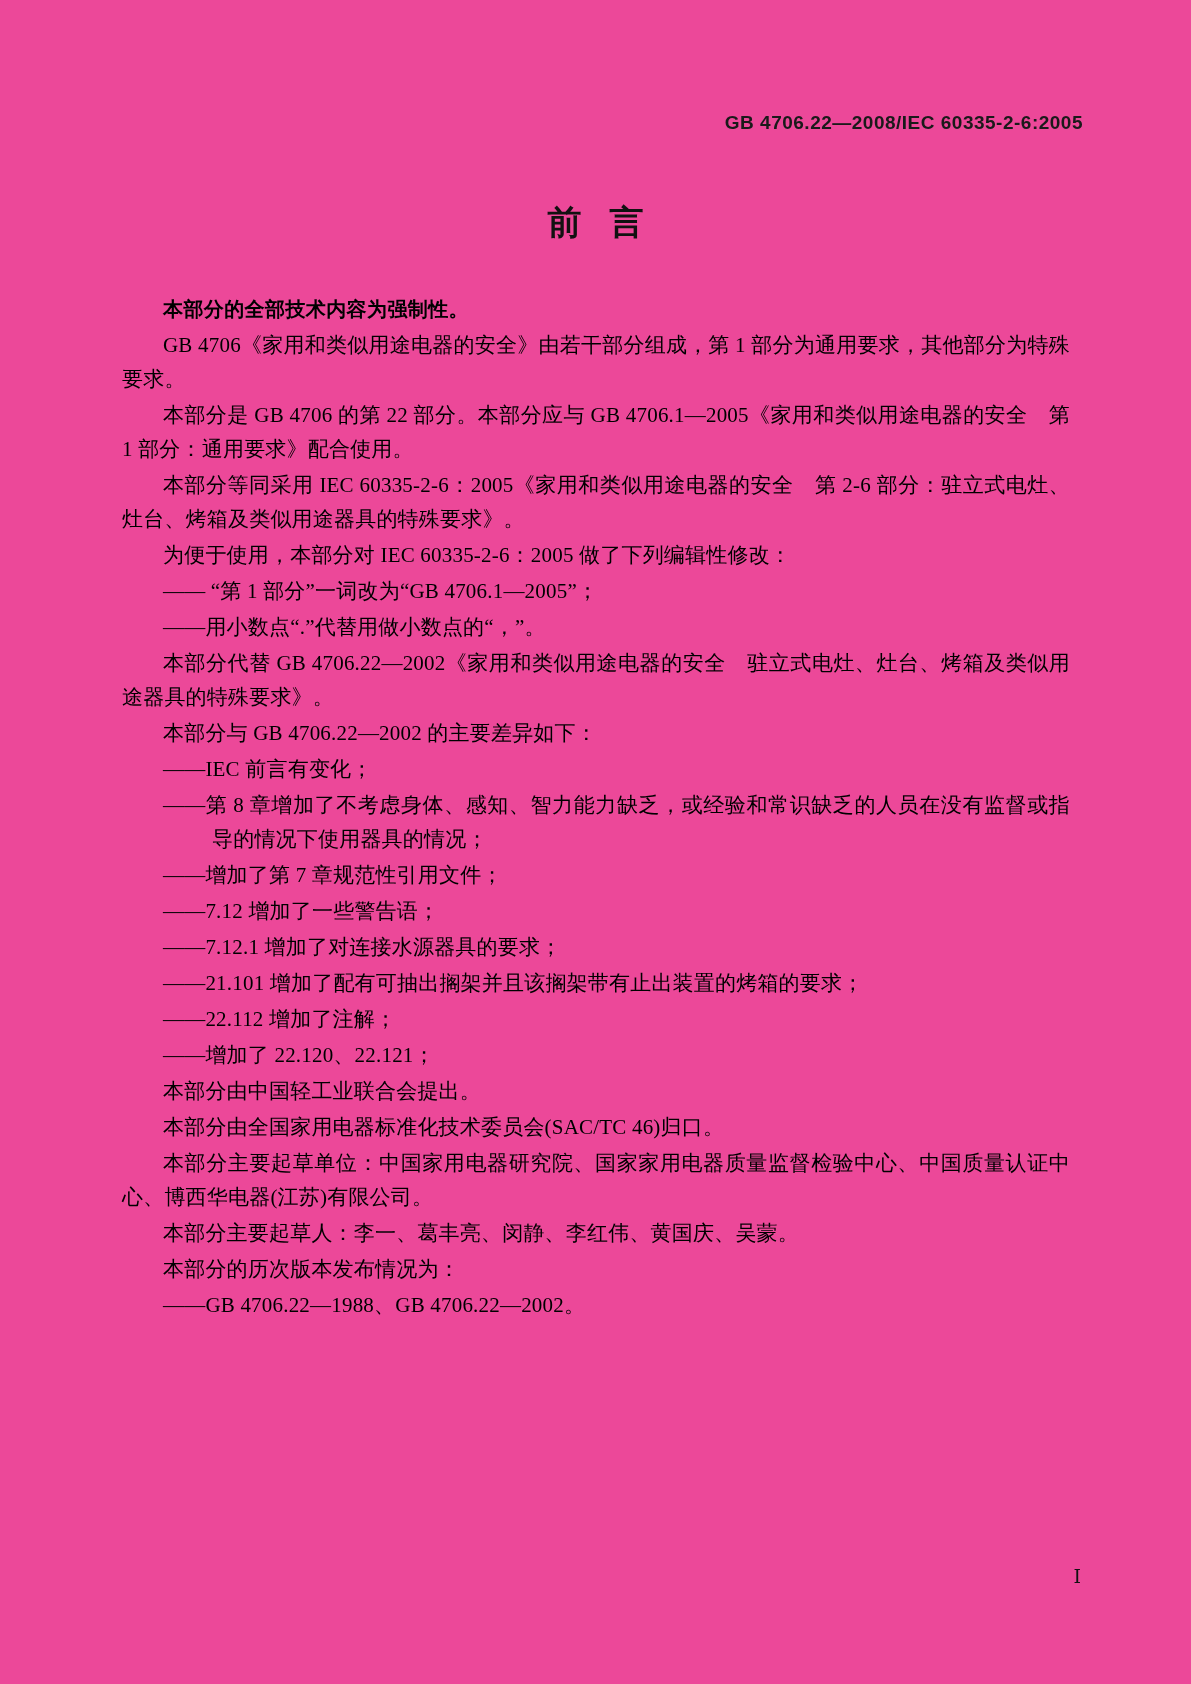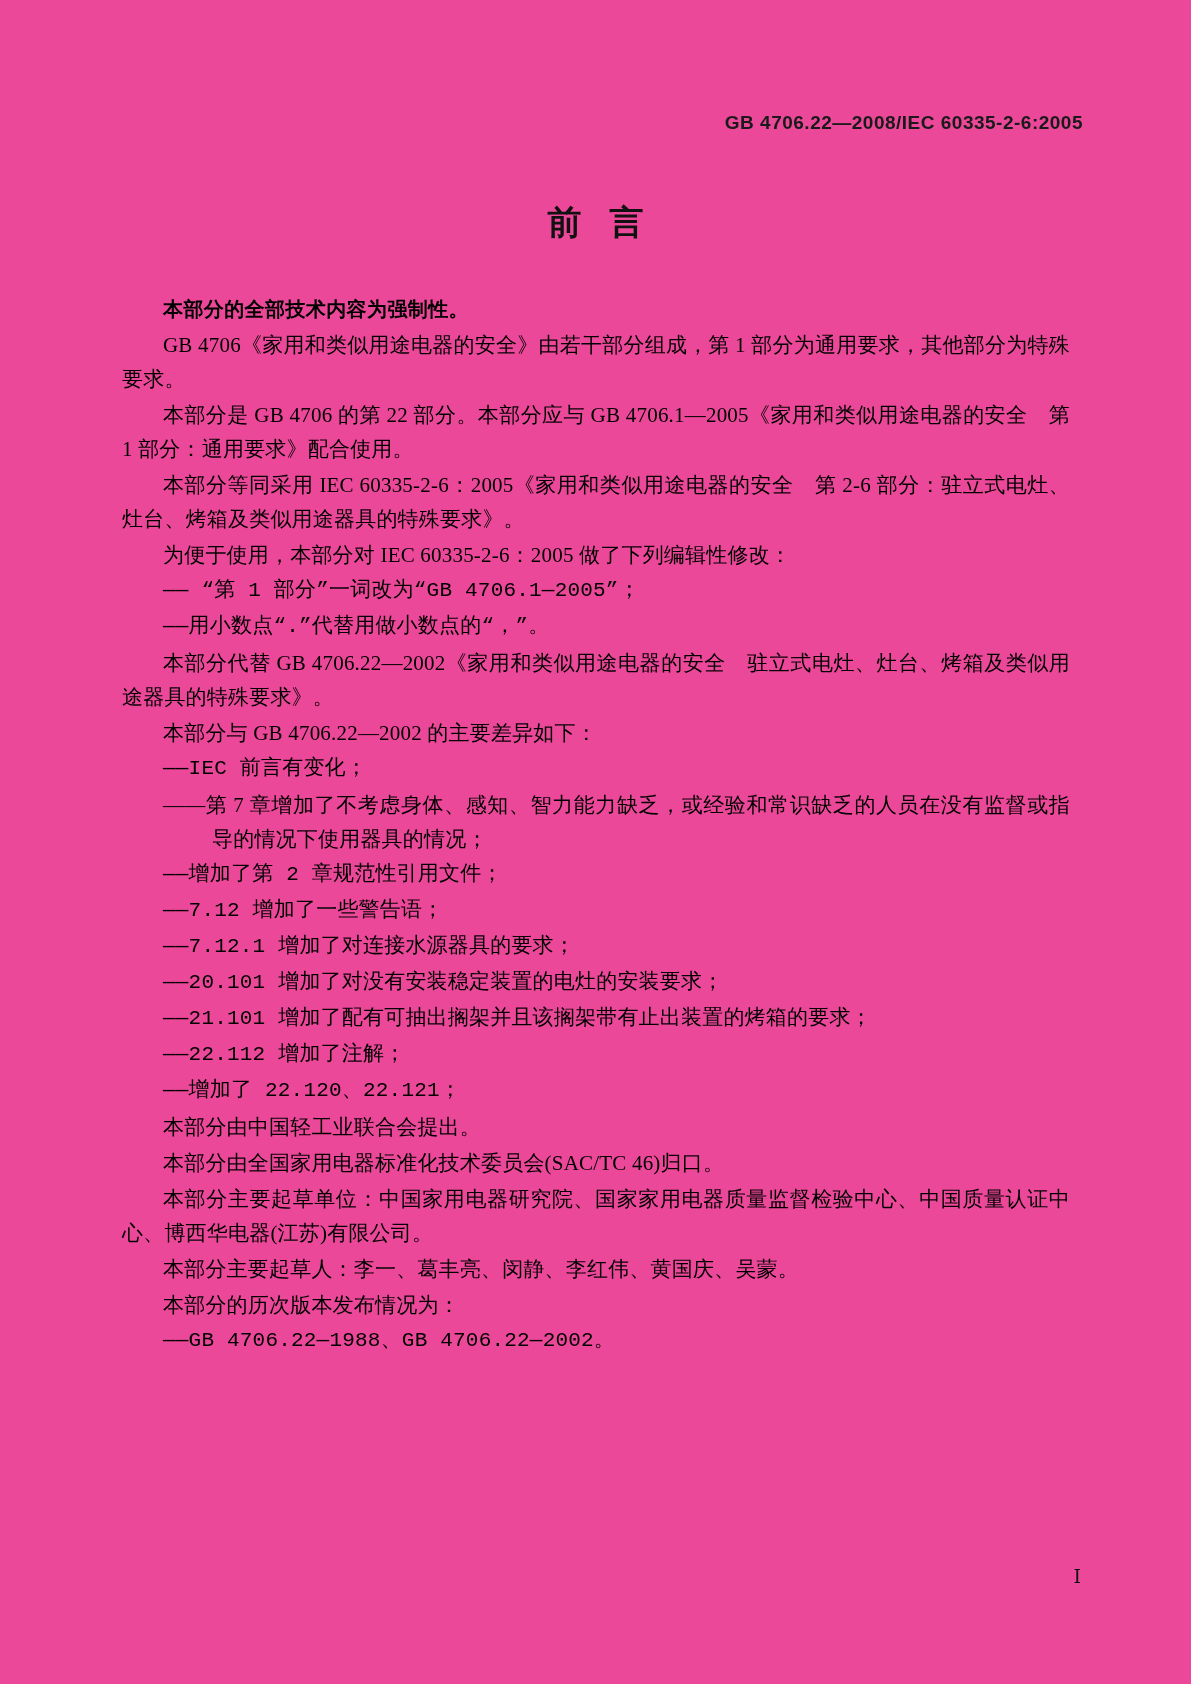--- a/index.html
+++ b/index.html
@@ -60,21 +60,20 @@
   }
   p.bold {
     font-family: Liberation Sans, sans-serif;
     font-weight: bold;
     font-size: 20px;
     text-indent: 41px;
     letter-spacing: 0.4px;
   }
   p.dash {
     text-indent: 41px;
-    font-family: Liberation Mono, monospace;
   }
   p.dash-wrap {
     padding-left: 90px;
     text-indent: -49px;
   }
   .footer-page {
     position: absolute;
     bottom: 96px;
     right: 110px;
     font-family: "Liberation Serif", "DejaVu Serif", serif;
@@ -100,25 +99,24 @@
     <p class="indent">本部分等同采用 IEC 60335-2-6：2005《家用和类似用途电器的安全　第 2-6 部分：驻立式电灶、灶台、烤箱及类似用途器具的特殊要求》。</p>
     <p class="indent">为便于使用，本部分对 IEC 60335-2-6：2005 做了下列编辑性修改：</p>
 
     <p class="dash">——  “第 1 部分”一词改为“GB 4706.1—2005”；</p>
     <p class="dash">——用小数点“.”代替用做小数点的“，”。</p>
 
     <p class="indent">本部分代替 GB 4706.22—2002《家用和类似用途电器的安全　驻立式电灶、灶台、烤箱及类似用途器具的特殊要求》。</p>
     <p class="indent">本部分与 GB 4706.22—2002 的主要差异如下：</p>
 
     <p class="dash">——IEC 前言有变化；</p>
-    <p class="dash-wrap">——第 7 章增加了不考虑身体、感知、智力能力缺乏，或经验和常识缺乏的人员在没有监督或指导的情况下使用器具的情况；</p>
-    <p class="dash">——增加了第 2 章规范性引用文件；</p>
+    <p class="dash-wrap">——第 8 章增加了不考虑身体、感知、智力能力缺乏，或经验和常识缺乏的人员在没有监督或指导的情况下使用器具的情况；</p>
+    <p class="dash">——增加了第 7 章规范性引用文件；</p>
     <p class="dash">——7.12 增加了一些警告语；</p>
     <p class="dash">——7.12.1 增加了对连接水源器具的要求；</p>
-    <p class="dash">——20.101 增加了对没有安装稳定装置的电灶的安装要求；</p>
     <p class="dash">——21.101 增加了配有可抽出搁架并且该搁架带有止出装置的烤箱的要求；</p>
     <p class="dash">——22.112 增加了注解；</p>
     <p class="dash">——增加了 22.120、22.121；</p>
 
     <p class="indent">本部分由中国轻工业联合会提出。</p>
     <p class="indent">本部分由全国家用电器标准化技术委员会(SAC/TC 46)归口。</p>
     <p class="indent">本部分主要起草单位：中国家用电器研究院、国家家用电器质量监督检验中心、中国质量认证中心、博西华电器(江苏)有限公司。</p>
     <p class="indent">本部分主要起草人：李一、葛丰亮、闵静、李红伟、黄国庆、吴蒙。</p>
     <p class="indent">本部分的历次版本发布情况为：</p>
     <p class="dash">——GB 4706.22—1988、GB 4706.22—2002。</p>

